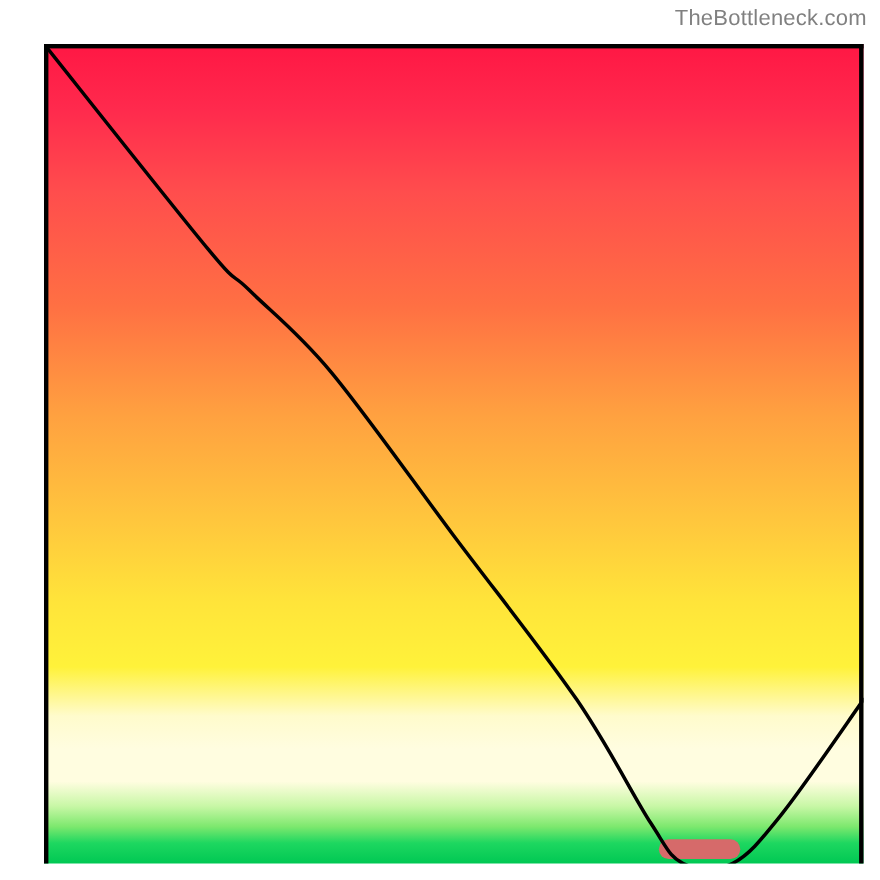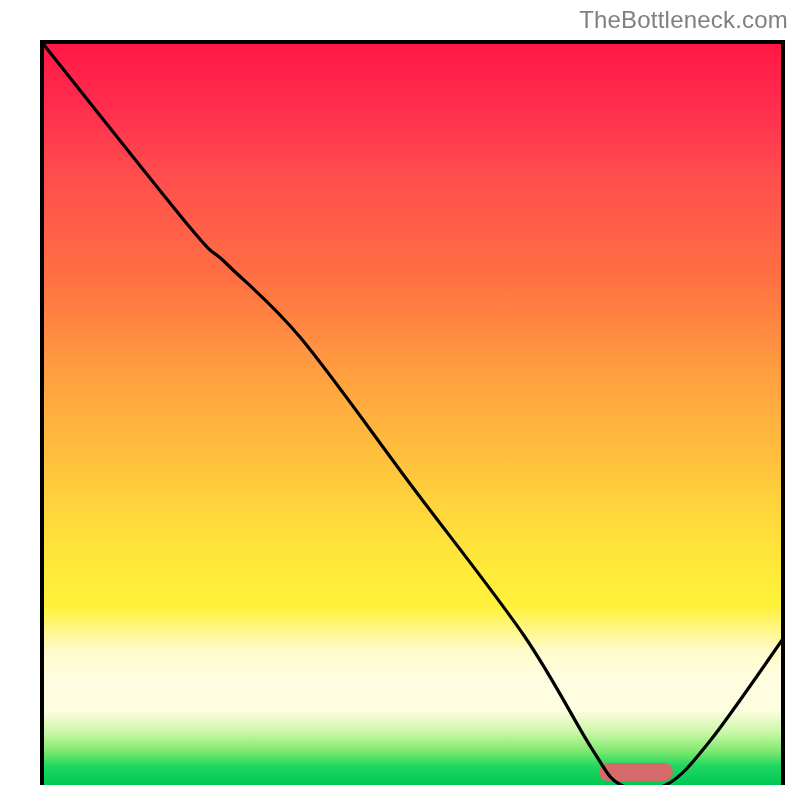--- a/index.html
+++ b/index.html
@@ -14,21 +14,21 @@
   .wrap {
     position: relative;
     width: 800px;
     height: 800px;
   }
   .attribution {
     position: absolute;
     top: 6px;
     right: 12px;
     color: #808080;
-    font-size: 24px;
+    font-size: 20px;
     letter-spacing: 0.2px;
   }
   .plot-area {
     position: absolute;
     left: 40px;
     top: 40px;
     width: 745px;
     height: 745px;
     
     background: linear-gradient(

